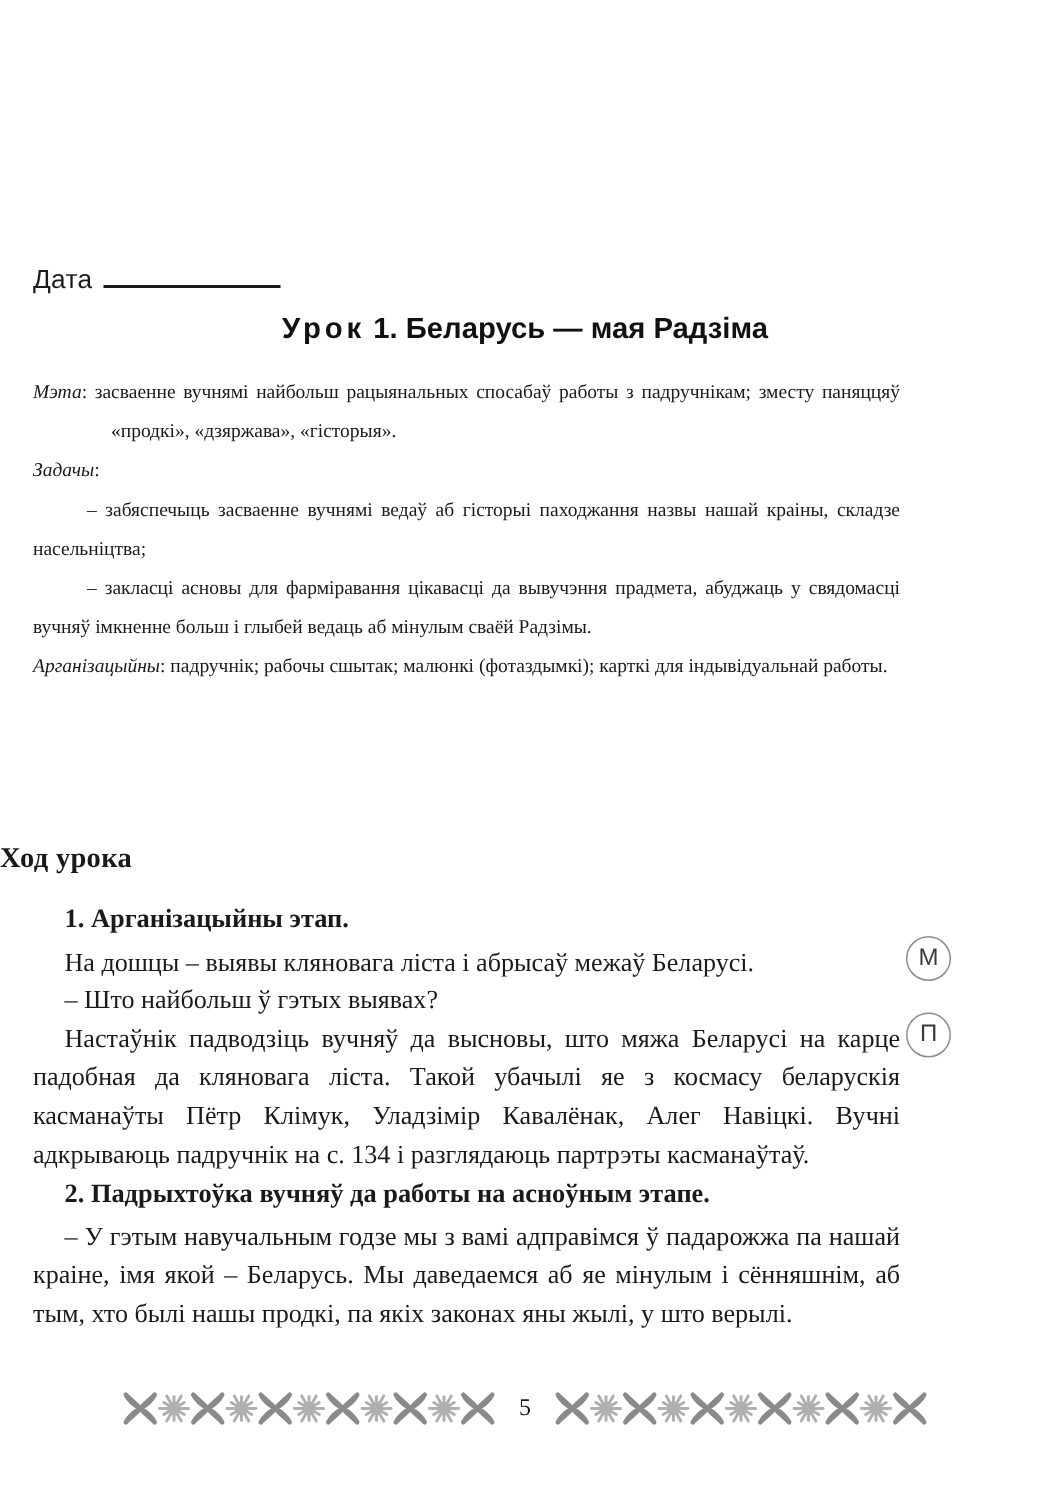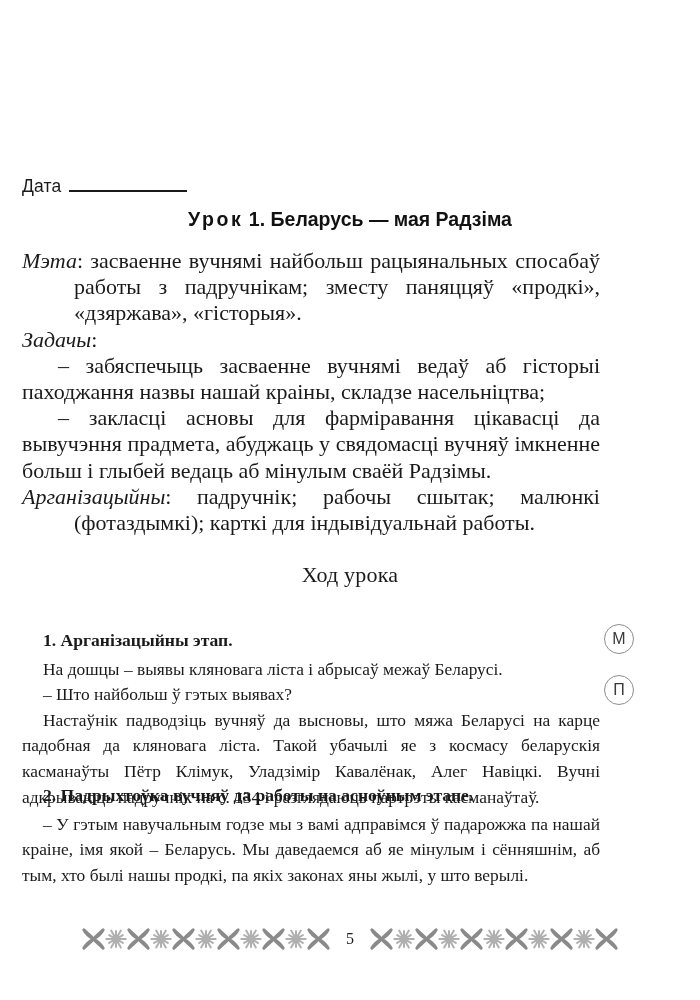--- a/index.html
+++ b/index.html
@@ -58,21 +58,21 @@
     color: #111111;
   }
   .lesson-title .spaced { letter-spacing: 2.6px; }
 
   
   .body-block {
     position: absolute;
     left: 22px;
     width: 578px;
     top: 248px;
-    font-size: 22px;
+    font-size: 13px;
     line-height: 26.2px;
     text-align: justify;
   }
   .body-block p { margin: 0; }
 
   .hang {
     padding-left: 52px;
     text-indent: -52px;
   }
   .lbl-italic {
@@ -88,35 +88,34 @@
     text-indent: 36px;
     text-align: justify;
   }
 
   
   .course-heading {
     position: absolute;
     left: 0;
     right: 0;
     top: 562px;
-    text-align: center;
-    font-weight: normal;
-    font-size: 22px;
+    font-weight: bold;
+    font-size: 19px;
     letter-spacing: .2px;
   }
 
   
   .section {
     position: absolute;
     left: 22px;
     width: 578px;
     font-size: 17.4px;
     line-height: 25.6px;
   }
-  .section-1 { top: 600px; margin-top: 28px; }
+  .section-1 { top: 600px; }
   .section-2 { top: 783px; }
 
   .section-heading {
     font-weight: bold;
     font-size: 17.6px;
     margin: 0 0 3px 0;
     text-indent: 21px;
   }
   .para {
     margin: 0;

